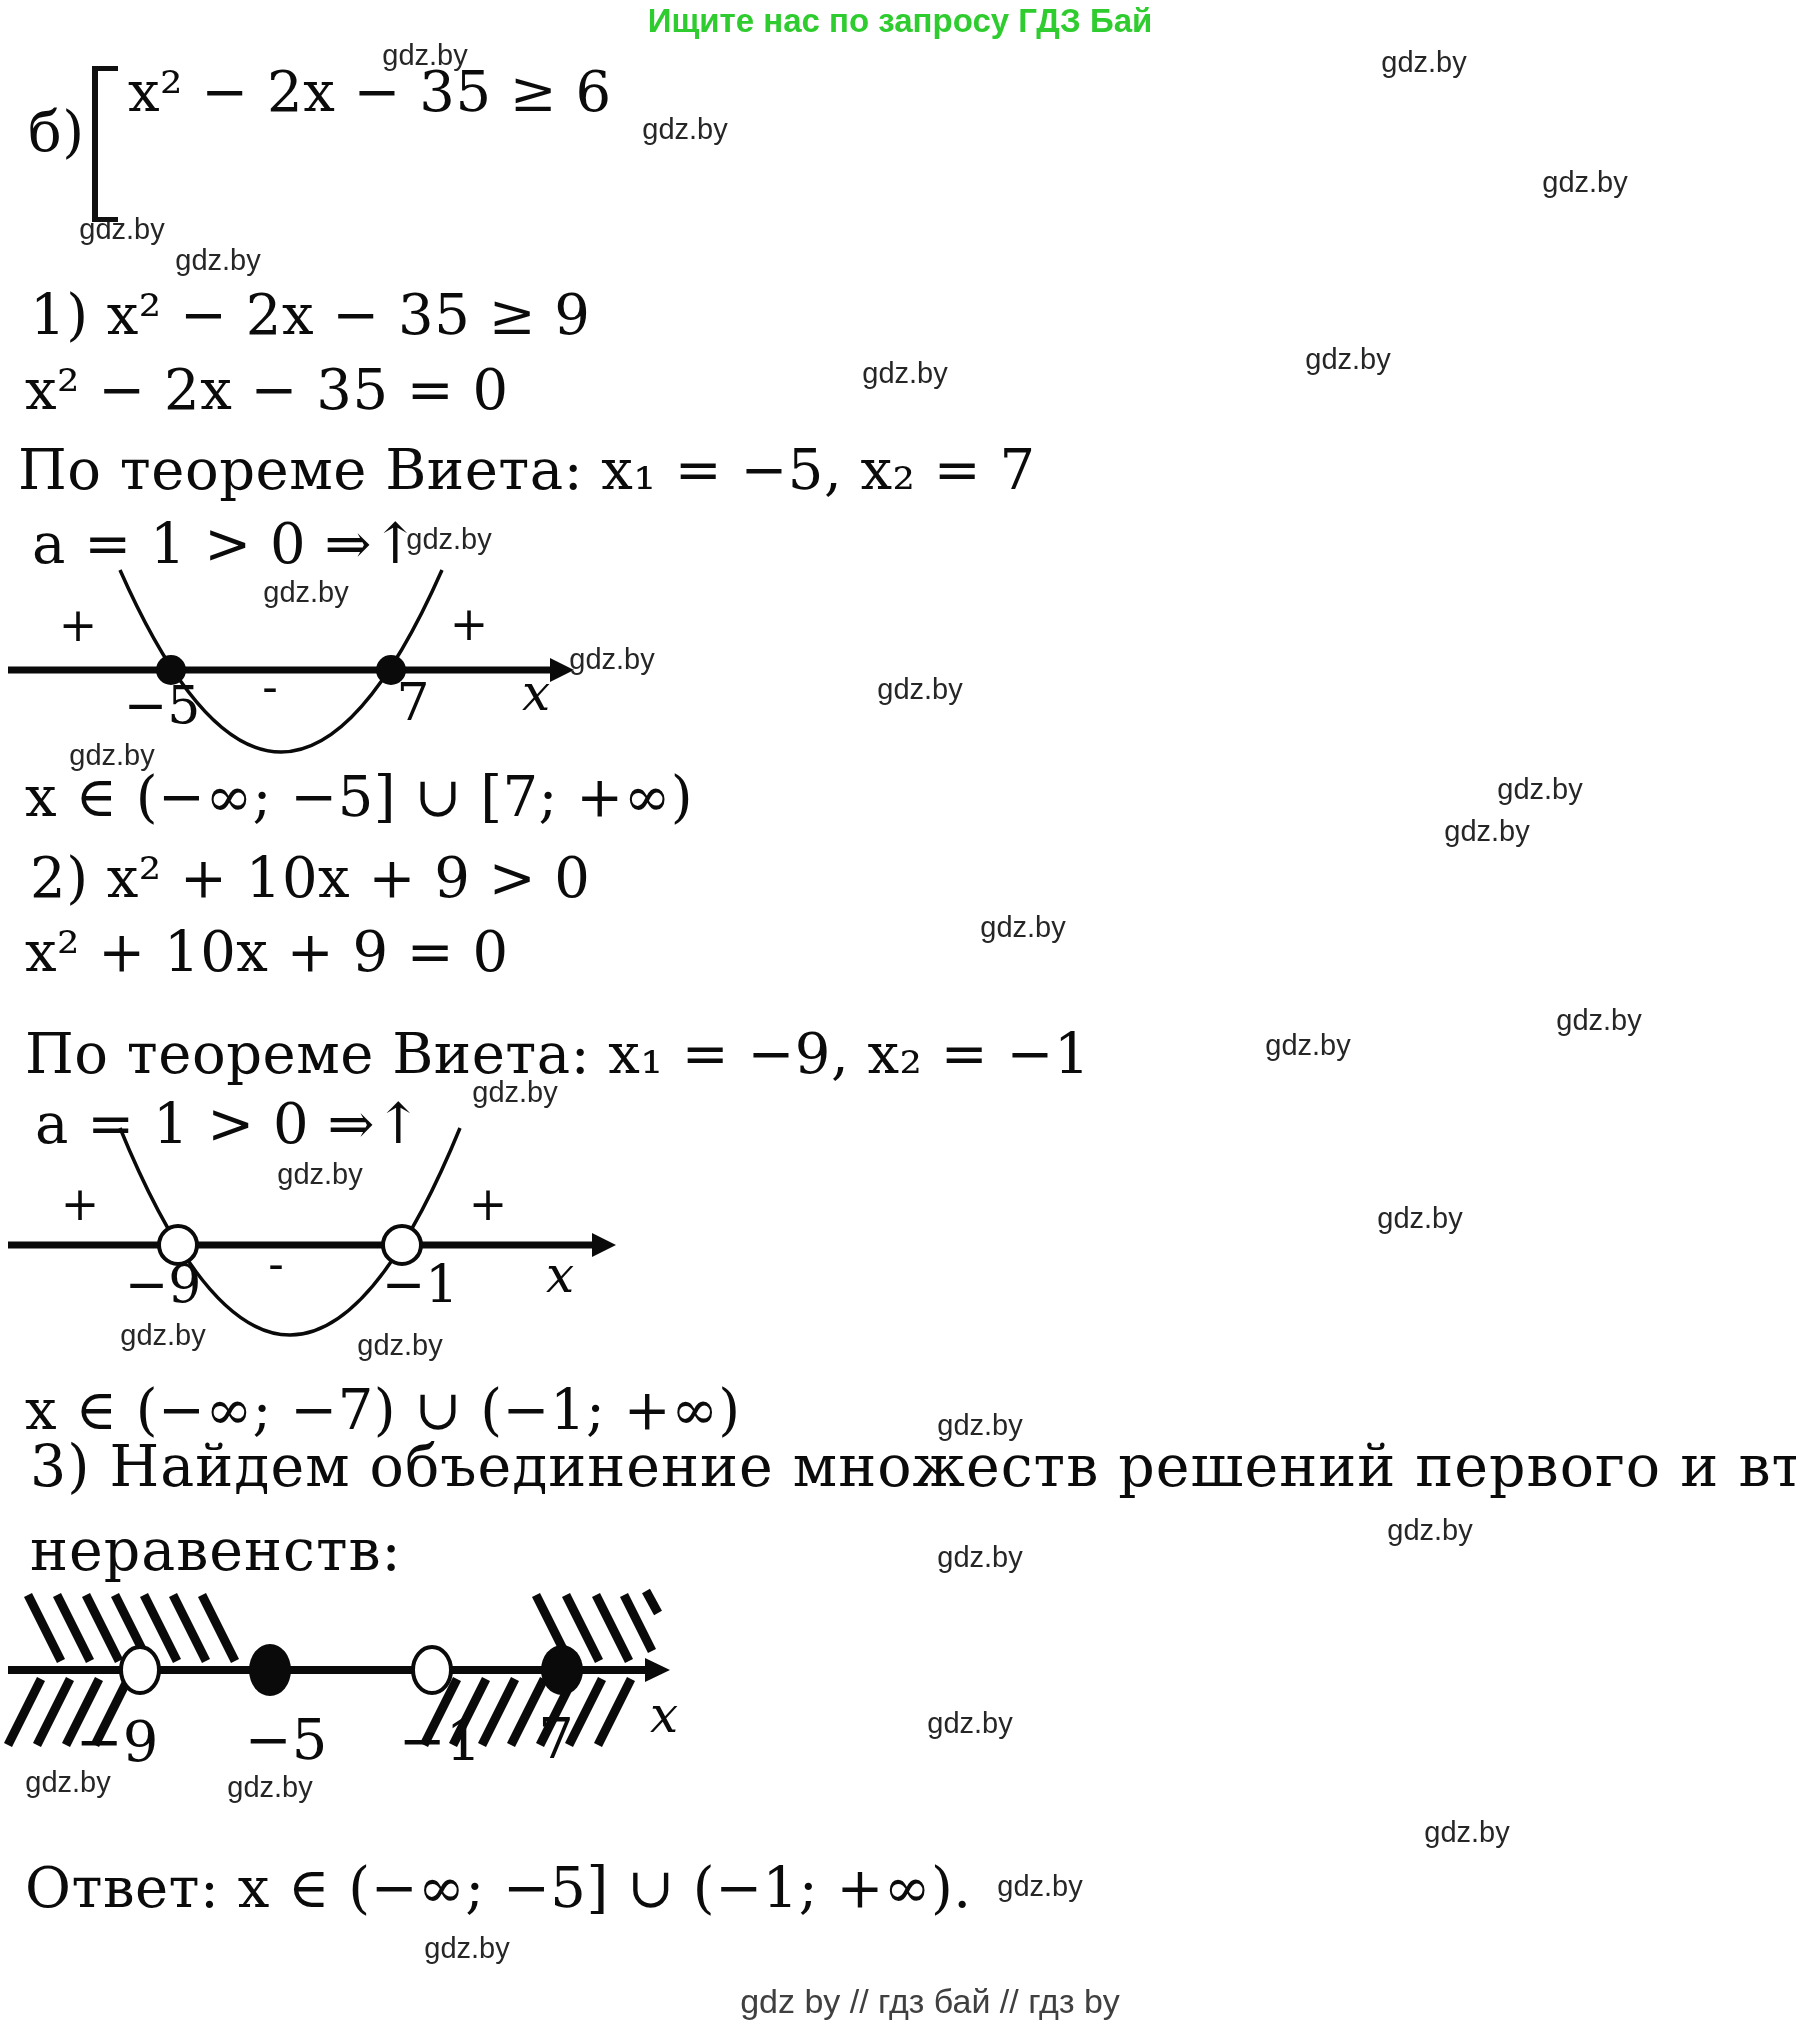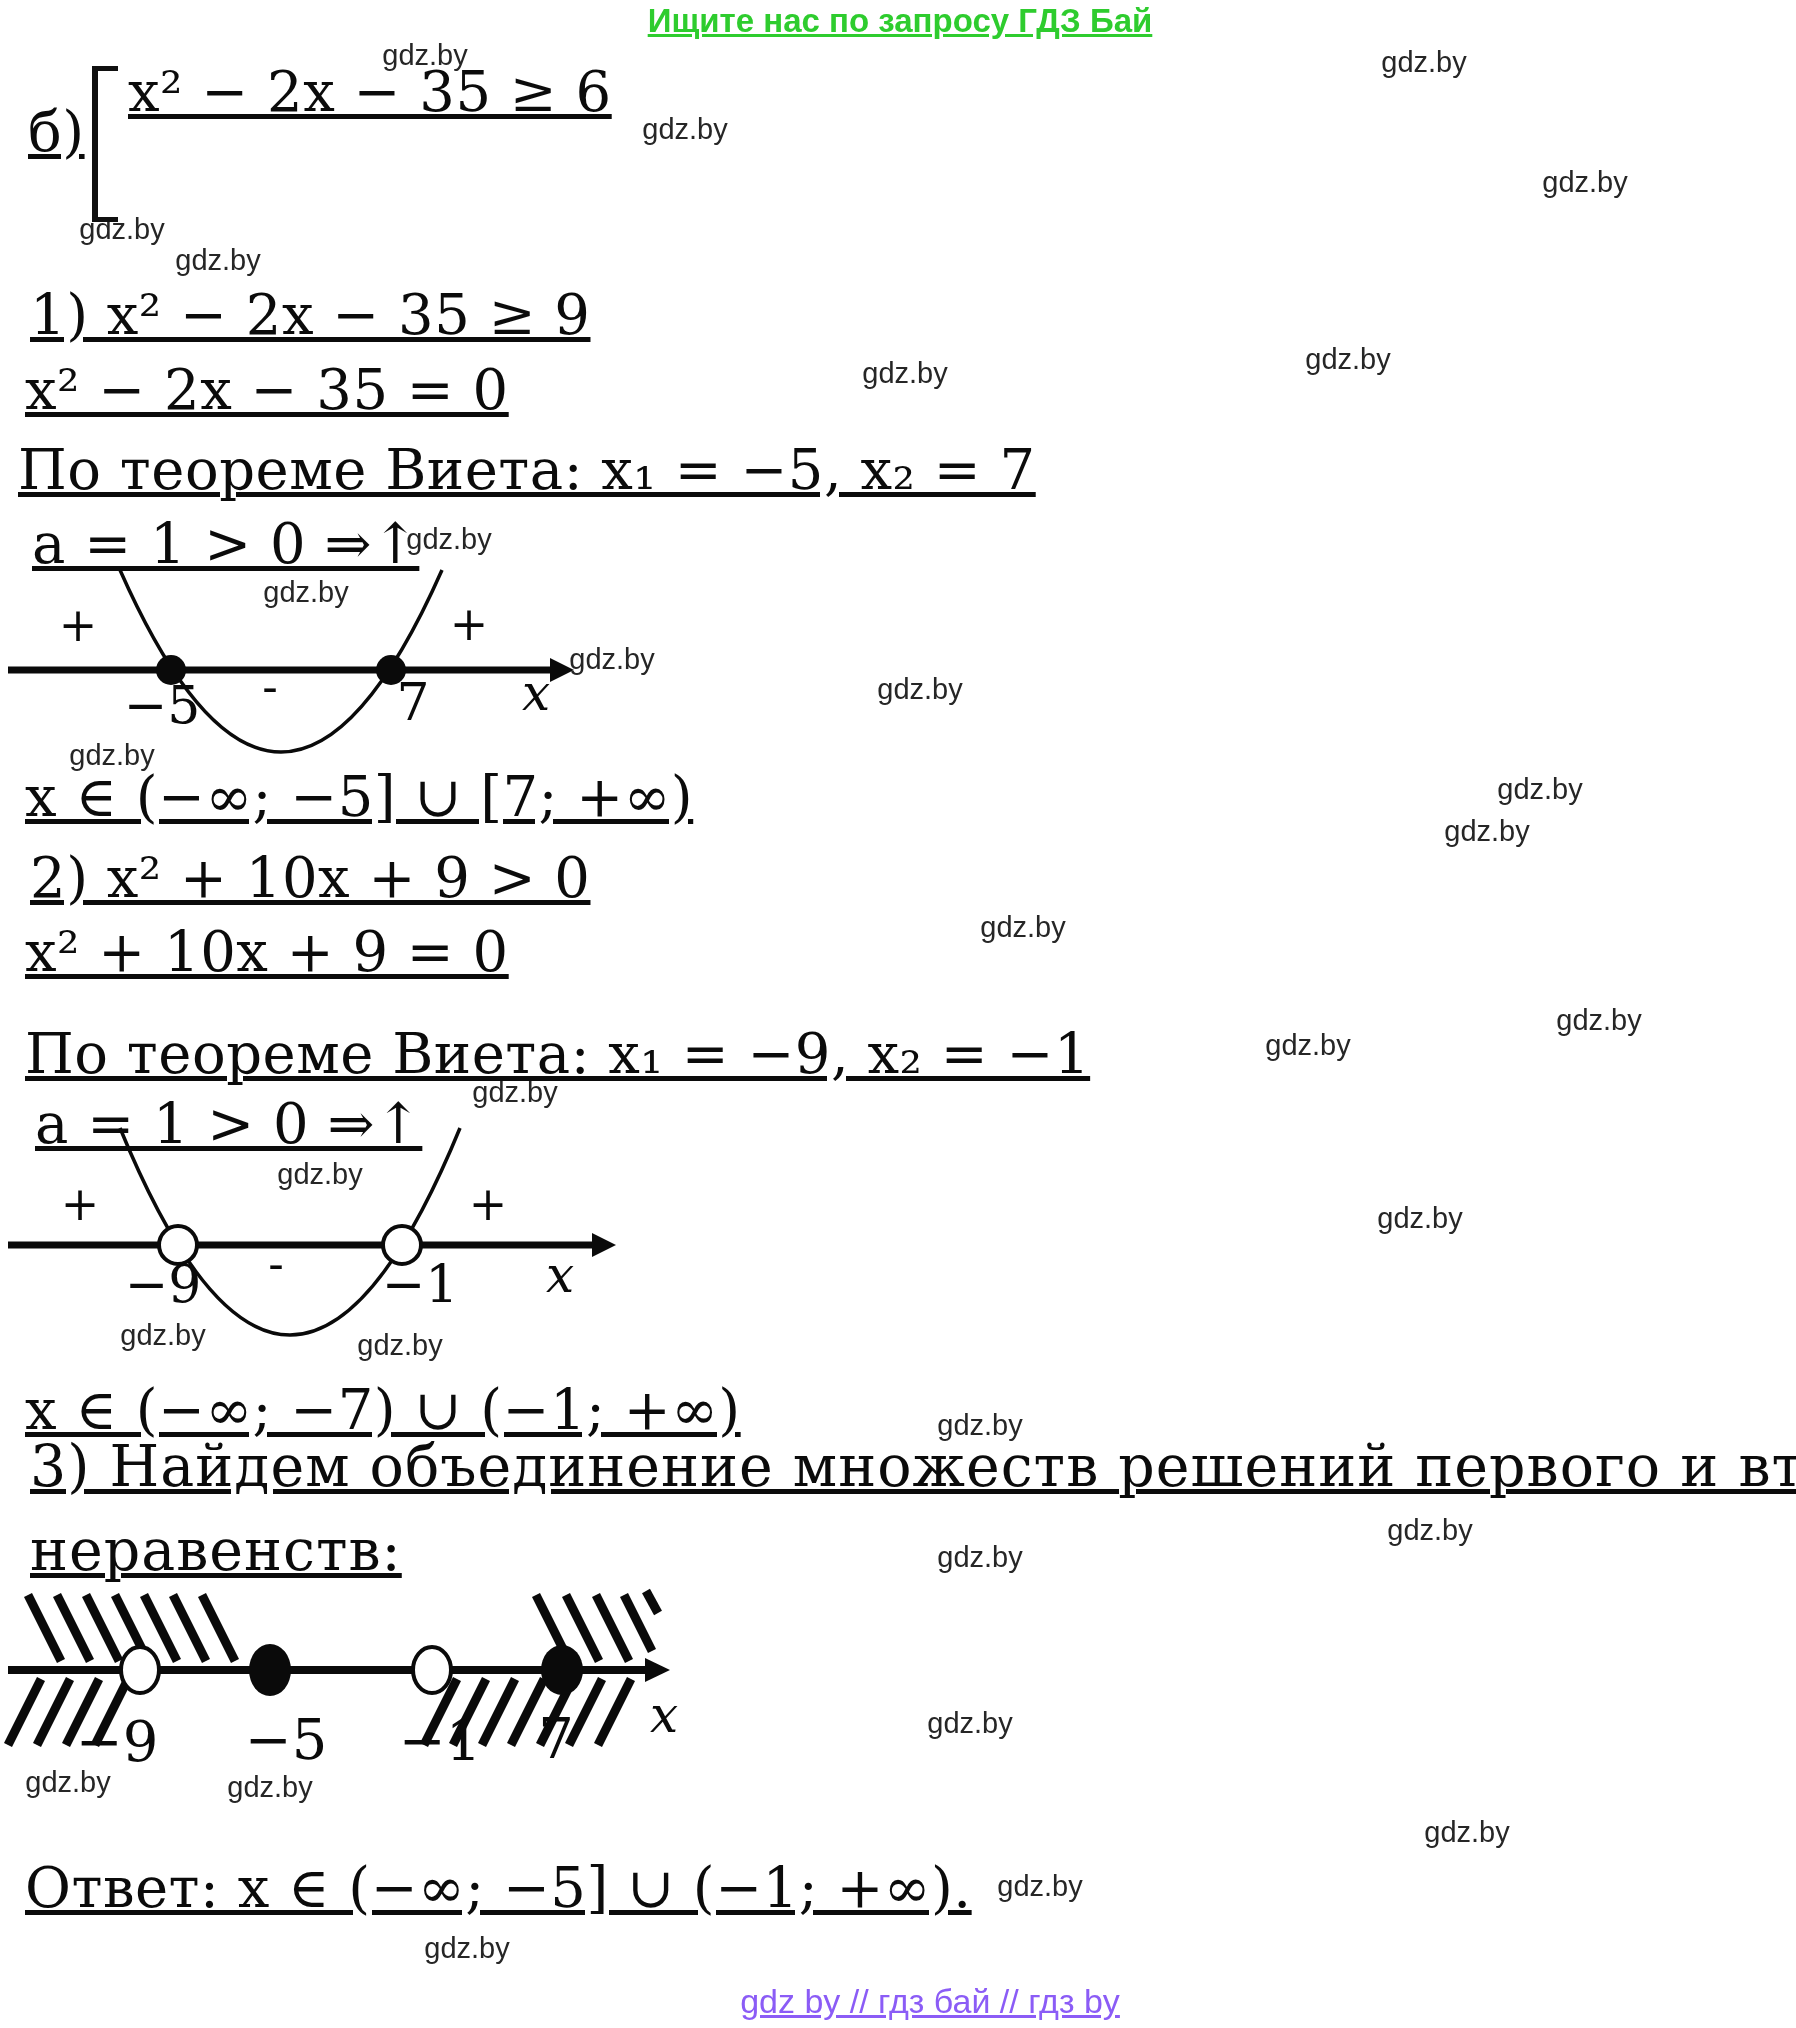--- a/index.html
+++ b/index.html
@@ -1,18 +1,18 @@
 <!DOCTYPE html>
 <html><head>
 <meta charset="utf-8">
 <style>
   html,body{margin:0;padding:0;background:#fff;}
   #page{position:relative;width:1796px;height:2028px;background:#ffffff;overflow:hidden;
         font-family:"DejaVu Serif","Liberation Serif",serif;color:#0b0b0b;}
-  .abs{position:absolute;white-space:nowrap;text-decoration:underline;}
+  .abs{position:absolute;white-space:nowrap;}
   .m{font-size:56px;line-height:1.15;letter-spacing:0.5px;}
   .m-big{font-size:57px;letter-spacing:1px;}
   .sans{font-family:"Liberation Sans","DejaVu Sans",sans-serif;}
   #site-header{top:2px;left:540px;width:720px;text-align:center;font-size:33px;font-weight:bold;}
   #site-footer{top:1982px;left:600px;width:660px;text-align:center;font-size:34px;}
   .wm{position:absolute;transform:translate(-50%,-50%);font-family:"Liberation Sans","DejaVu Sans",sans-serif;
       font-size:29px;color:#262626;white-space:nowrap;}
   #system-bracket{left:92px;top:66px;width:20px;height:146px;
       border-left:6px solid #101010;border-top:5px solid #101010;border-bottom:5px solid #101010;}
   svg{position:absolute;left:0;}
@@ -153,15 +153,15 @@
     <ellipse cx="562" cy="85" rx="21" ry="25" fill="#0a0a0a"></ellipse>
     <text x="117" y="176" class="nl-lbl" text-anchor="middle">−9</text>
     <text x="286" y="174" class="nl-lbl" text-anchor="middle">−5</text>
     <text x="440" y="175" class="nl-lbl" text-anchor="middle">−1</text>
     <text x="556" y="173" class="nl-lbl" text-anchor="middle">7</text>
     <text x="664" y="147" class="axis-x" text-anchor="middle">x</text>
   </svg>
 
   <div class="abs m" style="left:25px;top:1856px;text-align:right;">Ответ: x ∈ (−∞; −5] ∪ (−1; +∞).</div>
 
-  <div id="site-footer" class="abs sans" style="color: #8b5cf6;">gdz by  //  гдз бай  //  гдз by</div>
+  <div id="site-footer" class="abs sans" style="color: #404040;">gdz by  //  гдз бай  //  гдз by</div>
 
 </div>
 
 </body></html>

